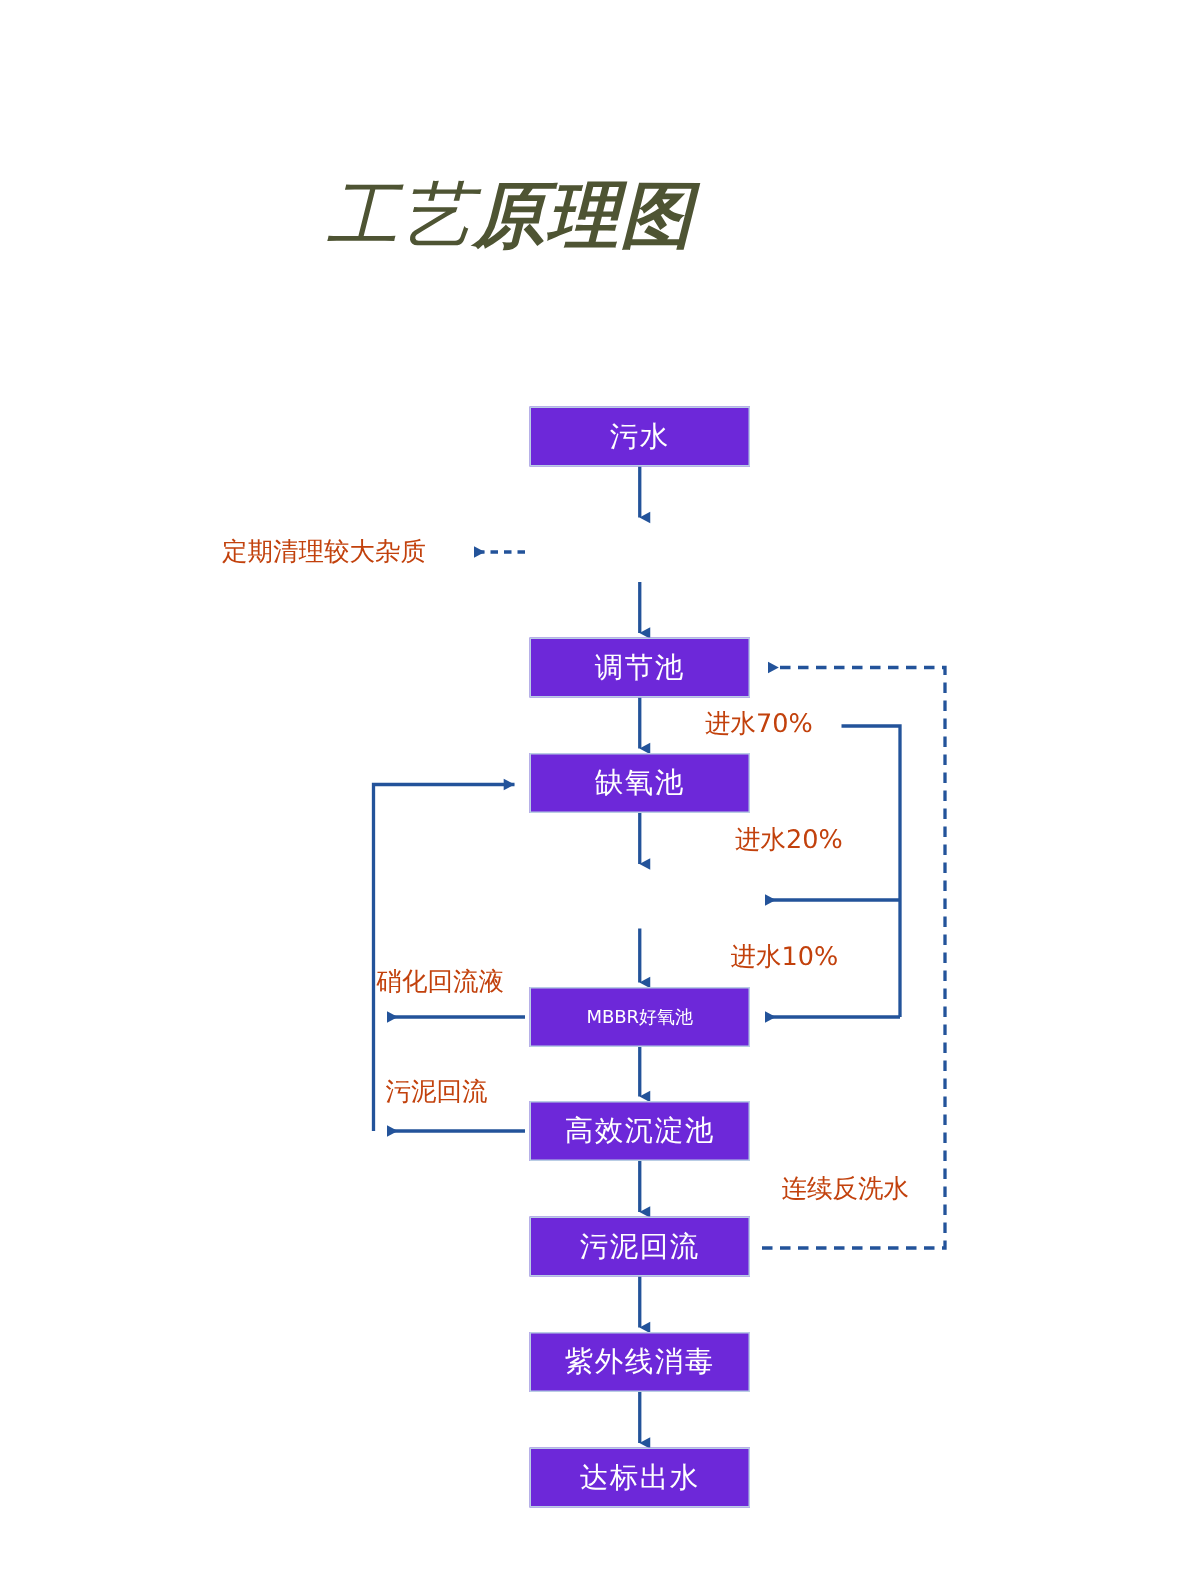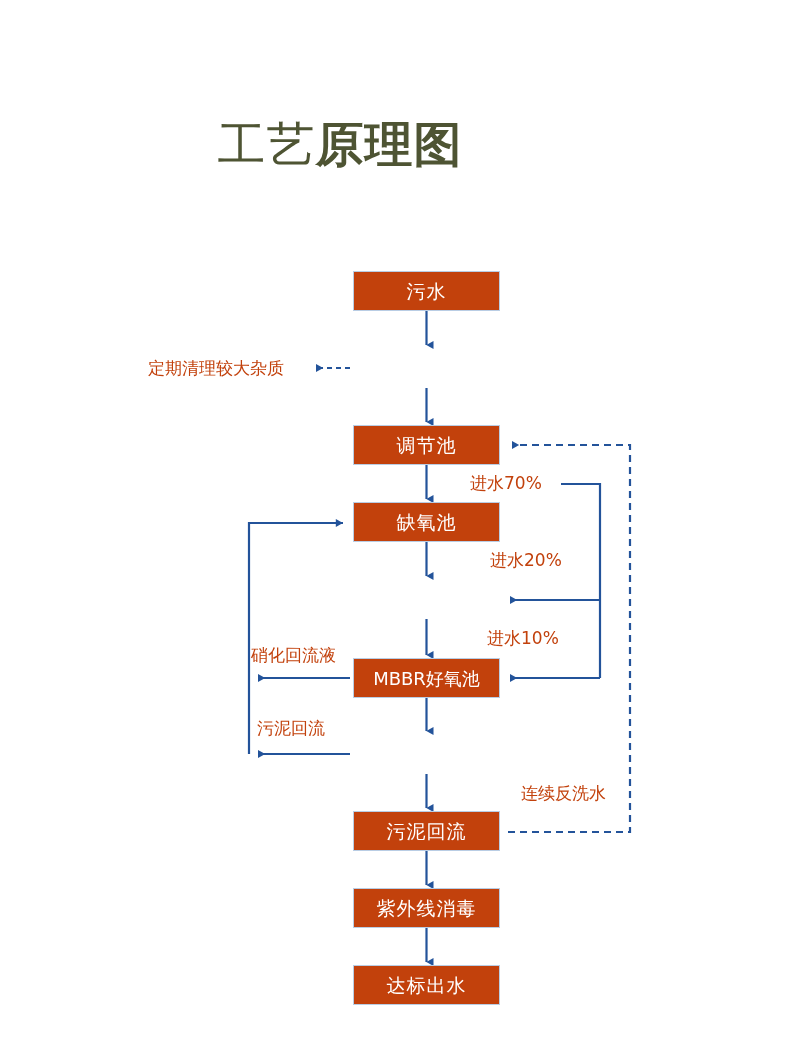--- a/index.html
+++ b/index.html
@@ -29,42 +29,43 @@
   .title {
     position: absolute;
     left: 0; top: 113px;
     width: 680px;
     text-align: center;
     color: #4e5433;
     font-size: 48px;
     line-height: 62px;
     letter-spacing: 1px;
     white-space: nowrap;
+    font-style: italic;
   }
   .title .title-light { font-weight: 400; }
   .title .title-bold  { font-weight: 700; }
 
   
   .pbox {
     position: absolute;
     left: 353px;
     width: 147px;
     height: 40px;
-    background: #c2410c;
+    background: #6d28d9;
     border: 1px solid #b9cde4;
     display: flex;
     align-items: center;
     justify-content: center;
     color: #ffffff;
     font-size: 19px;
     line-height: 19px;
     letter-spacing: 1px;
     white-space: nowrap;
   }
-  .pbox.mbbr { font-size: 18px; letter-spacing: 0px; }
+  .pbox.mbbr { font-size: 12px; letter-spacing: 0px; }
 
   
   .lbl {
     position: absolute;
     color: #c2410c;
     font-size: 17px;
     line-height: 20px;
     white-space: nowrap;
   }
 </style>
@@ -129,20 +130,23 @@
   </div>
   <div class="pbox" style="top:425px">
     <span>调节池</span>
   </div>
   <div class="pbox" style="top:502px">
     <span>缺氧池</span>
   </div>
   <div class="pbox mbbr" style="top:658px">
     <span>MBBR好氧池</span>
   </div>
+  <div class="pbox" style="top:734px">
+    <span>高效沉淀池</span>
+  </div>
   <div class="pbox" style="top:811px">
     <span>污泥回流</span>
   </div>
   <div class="pbox" style="top:888px">
     <span>紫外线消毒</span>
   </div>
   <div class="pbox" style="top:965px">
     <span>达标出水</span>
   </div>
 

